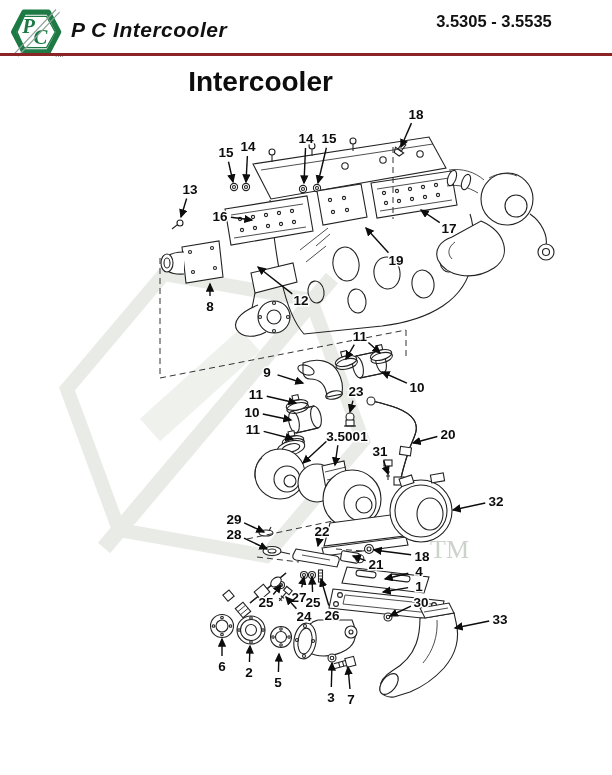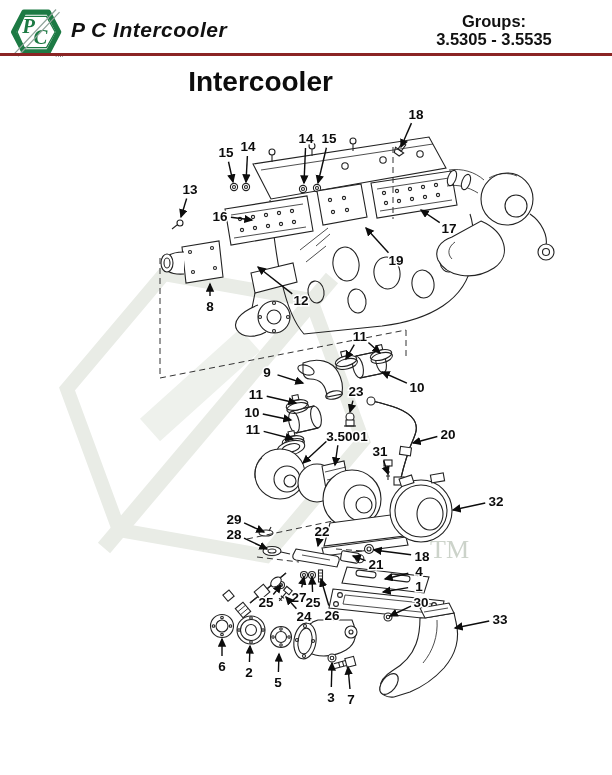--- a/index.html
+++ b/index.html
@@ -570,20 +570,19 @@
     <svg id="logo" width="52" height="52" viewBox="0 0 60 60">
       <path d="M15,7 L43,7 L55,30 L43,53 L15,53 L3,30 Z" fill="#ffffff" stroke="#1d7a44" stroke-width="6" stroke-linejoin="round"></path>
       <path d="M15,12 L41,12 L51,30 L41,48 L15,48 L7,30 Z" fill="none" stroke="#1d7a44" stroke-width="1.5"></path>
       <text x="13" y="31" font-family="Liberation Serif,serif" font-style="italic" font-weight="bold" font-size="24" fill="#1d7a44">P</text>
       <text x="26" y="44" font-family="Liberation Serif,serif" font-style="italic" font-weight="bold" font-size="24" fill="#1d7a44">C</text>
       <path d="M4,55 L52,4 M8,58 L56,7" stroke="#8fa39a" stroke-width="1.4"></path>
       <text x="50" y="59" font-size="7" fill="#555">TM</text>
     </svg>
     <div id="brand">P C Intercooler</div>
     <div id="groups">
-      <div>Groups:</div>
       <div>3.5305 - 3.5535</div>
     </div>
   </header>
   <div id="rule" style="background: rgb(139, 36, 36);"></div>
 
   <h1 id="title">Intercooler</h1>
 </div>
 
 </body></html>

